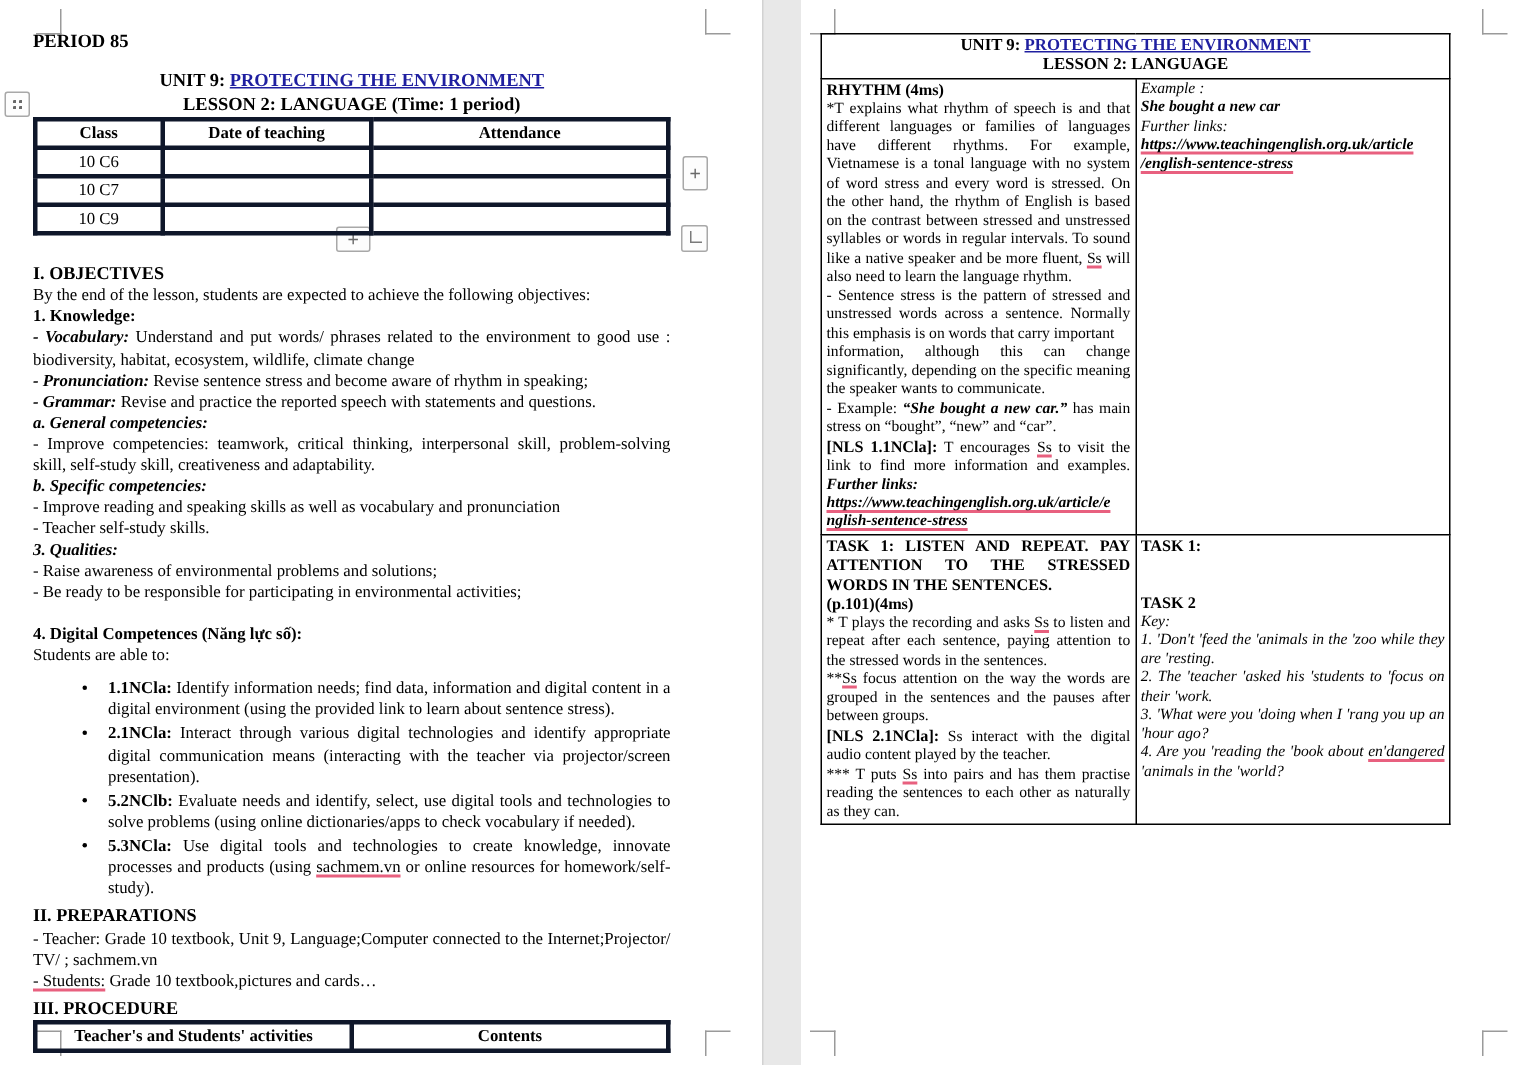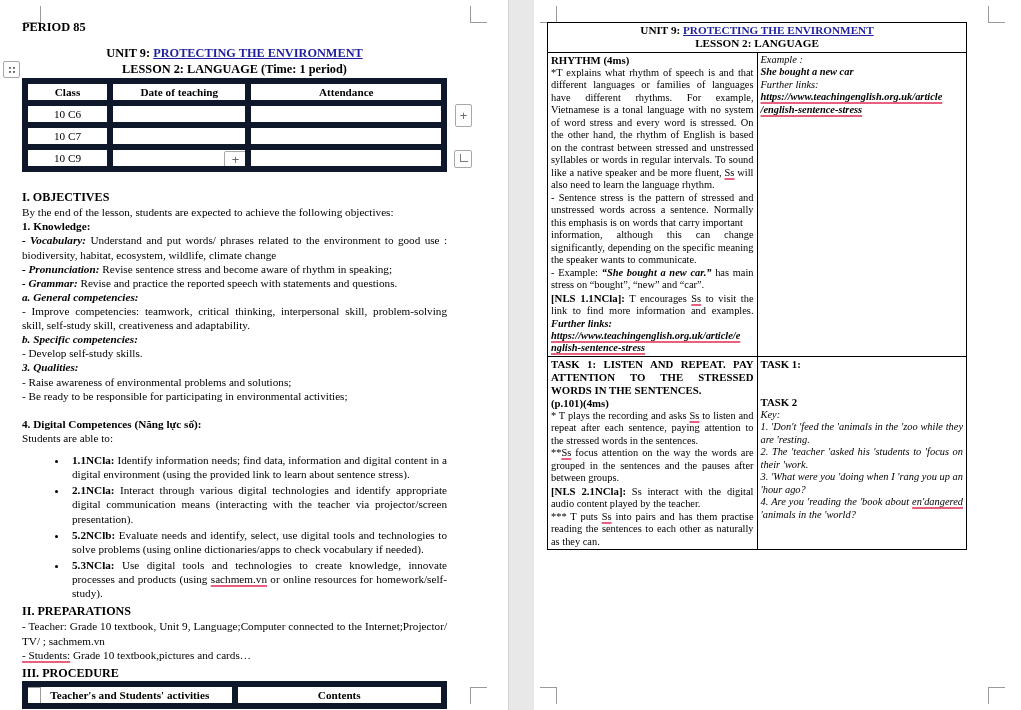--- a/index.html
+++ b/index.html
@@ -81,21 +81,21 @@
     margin-top: 2px;
     margin-bottom: 5px;
   }
 
   table.doc {
     border-collapse: collapse;
     width: 100%;
     table-layout: fixed;
   }
   table.doc td, table.doc th {
-    border: 6px solid #0f172a;
+    border: 3px solid #0f172a;
     padding: 1px 4px;
     vertical-align: top;
     font-size: 11.2px;
     line-height: 1.26;
   }
   .cls-tbl th { text-align: center; font-weight: bold; font-size: 11.6px; padding: 1px 0; }
   .cls-tbl td.c { text-align: center; height: 13px; }
 
   .sec-h { font-weight: bold; font-size: 12.1px; margin-top: 4px; }
   .bold { font-weight: bold; }
@@ -276,21 +276,22 @@
       <span class="bi">- Pronunciation:</span>
       <span>Revise sentence stress and become aware of rhythm in speaking;</span>
     </p>
     <p class="ln">
       <span class="bi">- Grammar:</span>
       <span>Revise and practice the reported speech with statements and questions.</span>
     </p>
     <p class="ln bi">a. General competencies:</p>
     <p class="ln">- Improve competencies: teamwork, critical thinking, interpersonal skill, problem-solving skill, self-study skill, creativeness and adaptability.</p>
     <p class="ln bi">b. Specific competencies:</p>
-    <p class="ln">- Develop self-study skills.</p>
+    <p class="ln">- Improve reading and speaking skills as well as vocabulary and pronunciation</p>
+    <p class="ln">- Teacher self-study skills.</p>
     <p class="ln bi">3. Qualities:</p>
     <p class="ln">- Raise awareness of environmental problems and solutions;</p>
     <p class="ln">- Be ready to be responsible for participating in environmental activities;</p>
     <p class="ln">&nbsp;</p>
     <p class="ln bold">4. Digital Competences (Năng lực số):</p>
     <p class="ln">Students are able to:</p>
 
     <ul class="dig">
       <li>
         <span class="bold">1.1NCla:</span><span> Identify information needs; find data, information and digital content in a digital environment (using the provided link to learn about sentence stress).</span>

